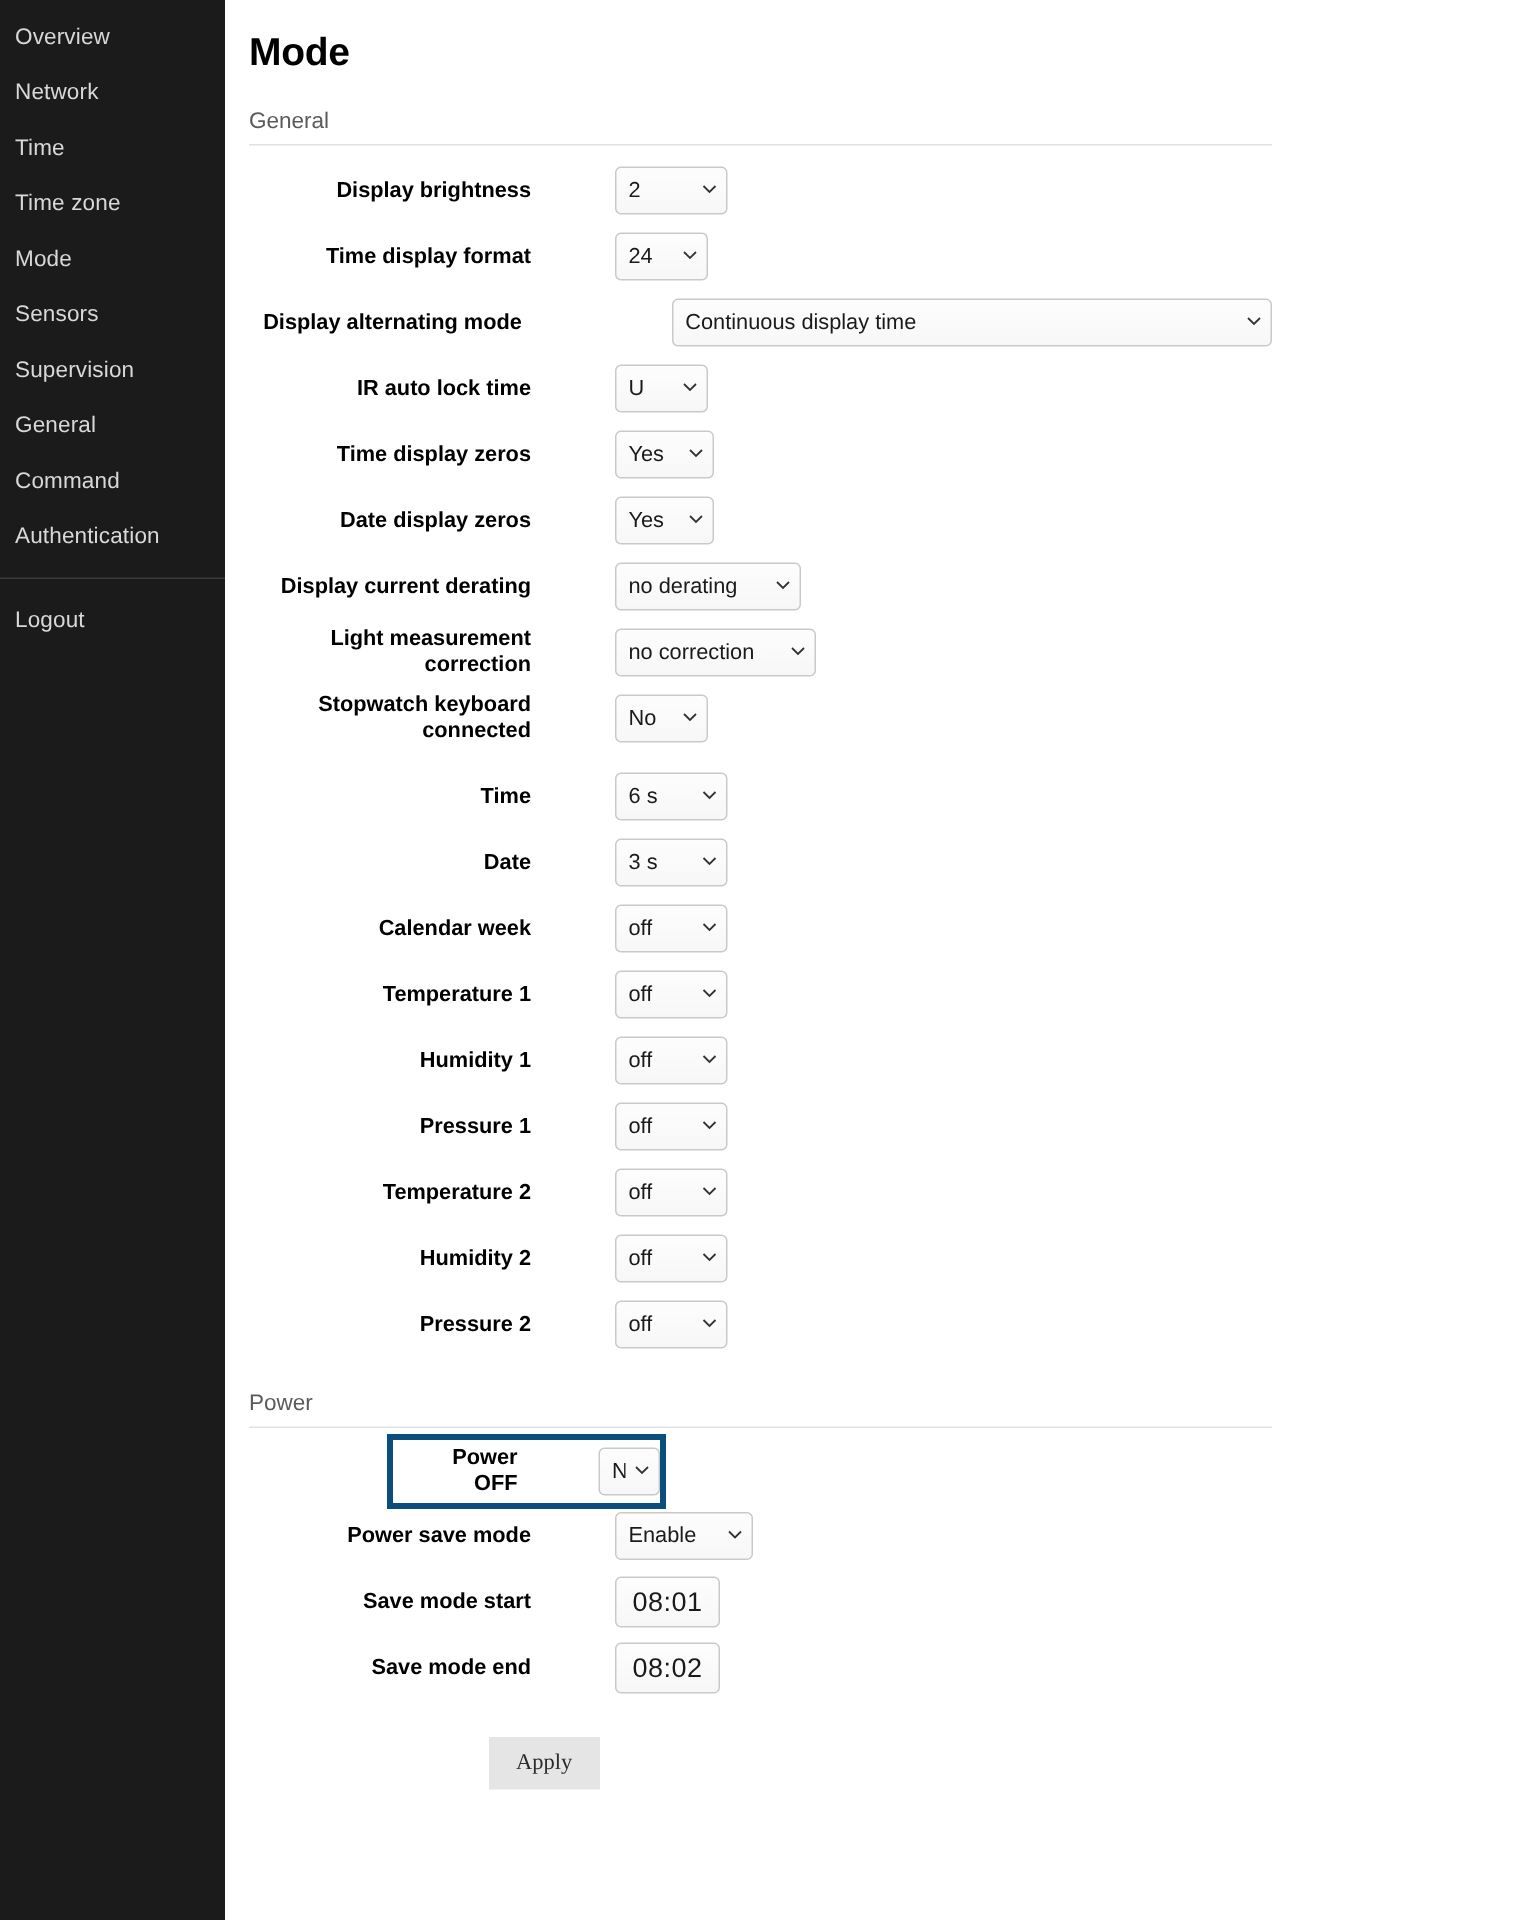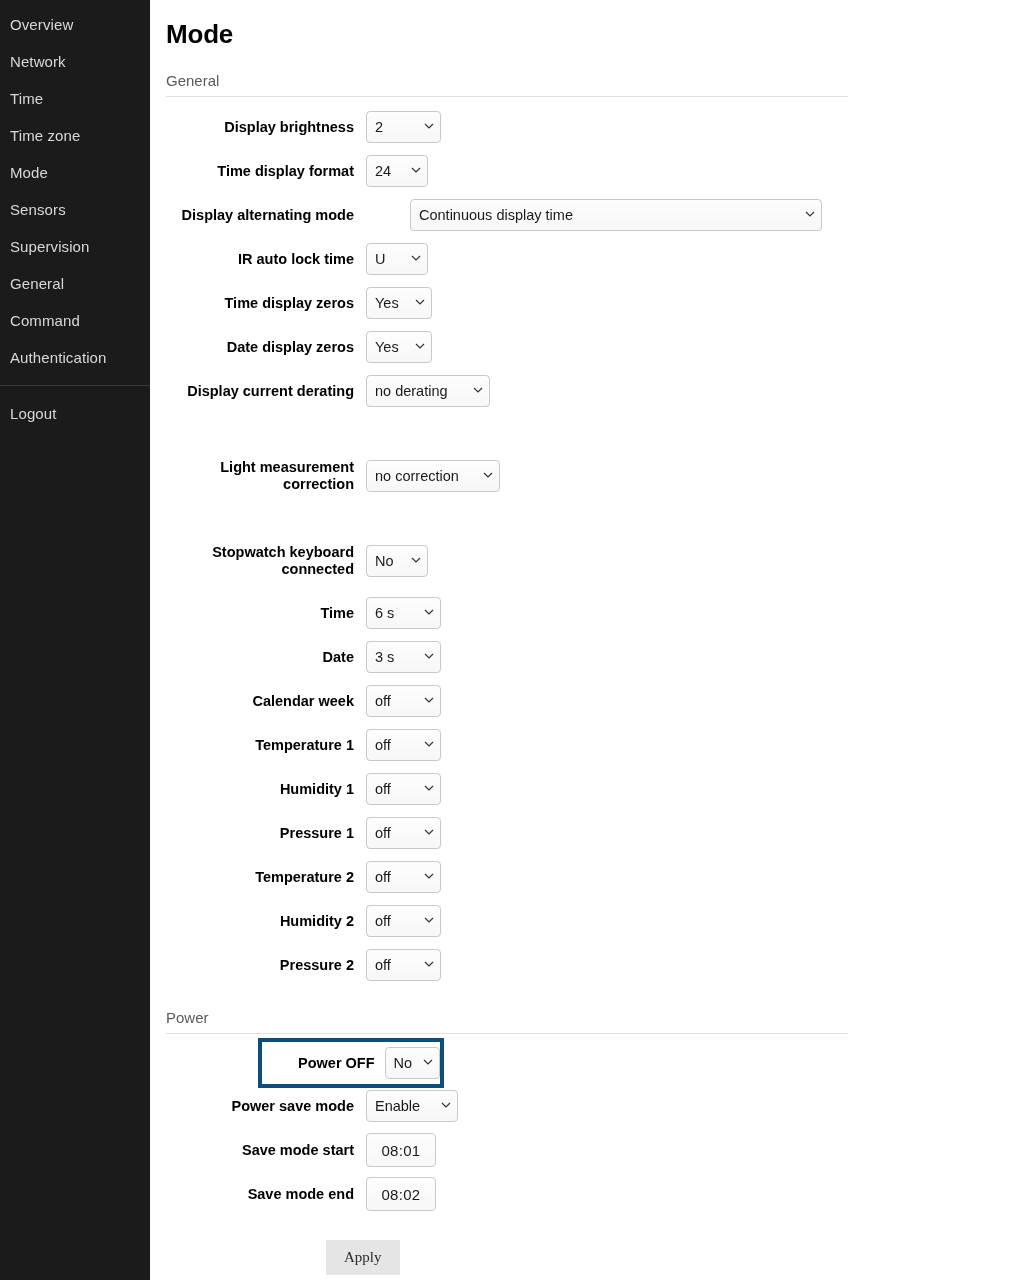--- a/index.html
+++ b/index.html
@@ -60,31 +60,32 @@
     border-bottom: 1px solid #e2e2e2;
     font-weight: normal;
   }
   .rows { margin-top: 8px; }
 
   .row {
     display: flex;
     align-items: center;
     margin-bottom: 0;
     height: 44px;
+    gap: 44px;
   }
   .row .lbl {
     width: 216px;
     text-align: right;
     padding-right: 12px;
     font-size: 14.5px;
     font-weight: bold;
     color: #000000;
     line-height: 1.15;
   }
-  .row.two-line { height: 44px; margin-top: 41px; }
+  .row.two-line { height: 44px; }
   .row.two-line .lbl { line-height: 1.18; }
 
   
   .sel {
     height: 32px;
     border: 1px solid #c9c9c9;
     border-radius: 4px;
     background: #fdfdfd;
     background-image: linear-gradient(#fdfdfd, #f7f7f7);
     display: inline-flex;
@@ -118,21 +119,21 @@
   .txtbox {
     height: 34px;
     width: 70px;
     border: 1px solid #c9c9c9;
     border-radius: 4px;
     background: #fdfdfd;
     background-image: linear-gradient(#fdfdfd, #f7f7f7);
     display: inline-flex;
     align-items: center;
     justify-content: center;
-    font-size: 15px;
+    font-size: 18px;
     color: #1a1a1a;
     cursor: text;
     letter-spacing: 0.3px;
   }
 
   
   .row.highlight {
     display: inline-flex;
     align-items: center;
     outline: 4px solid #0b4d7d;

